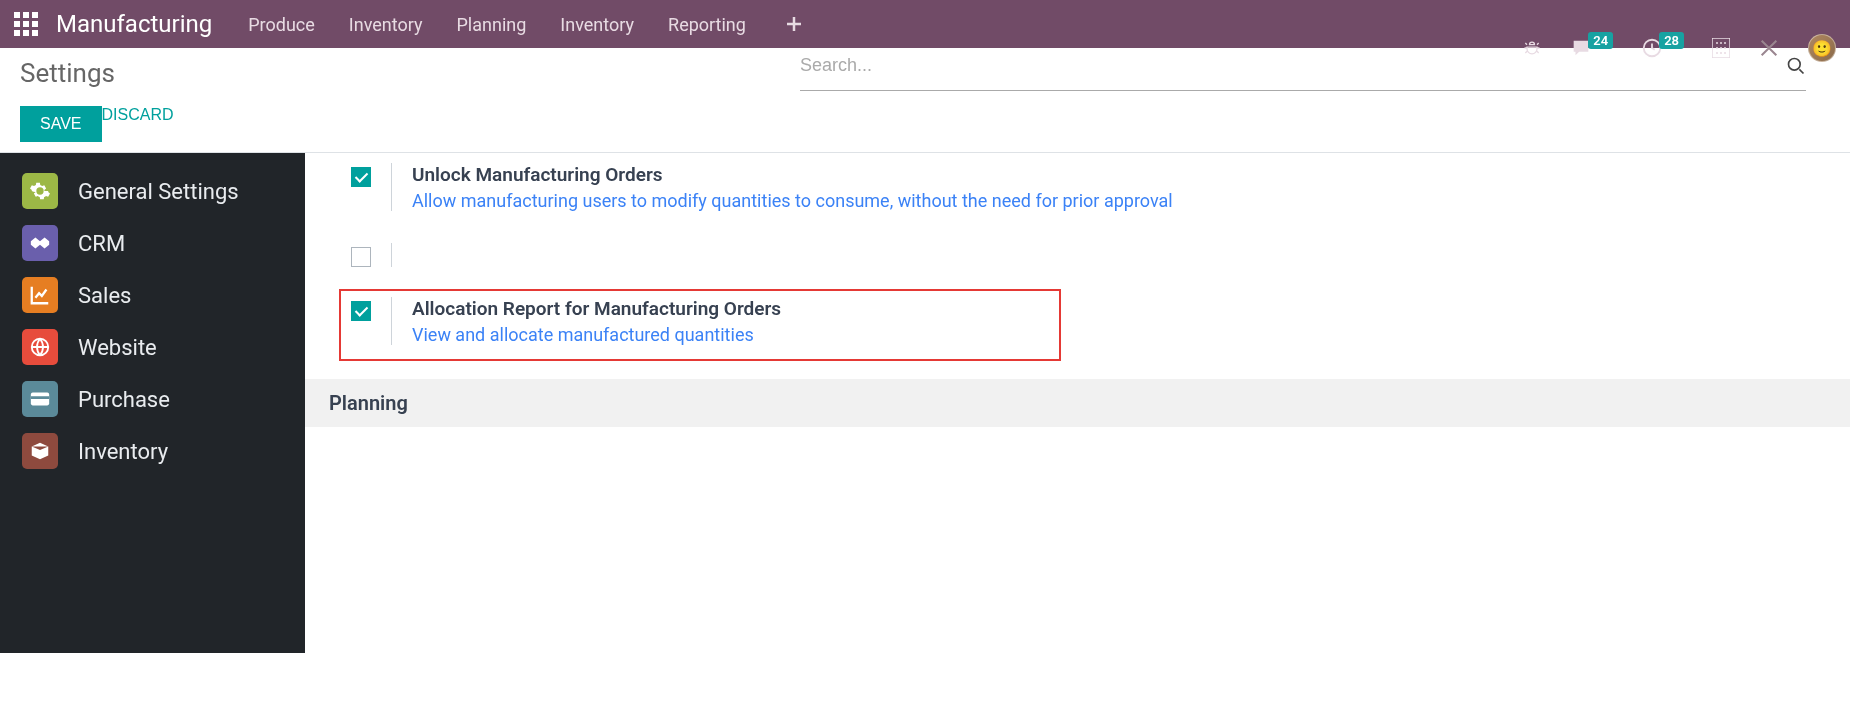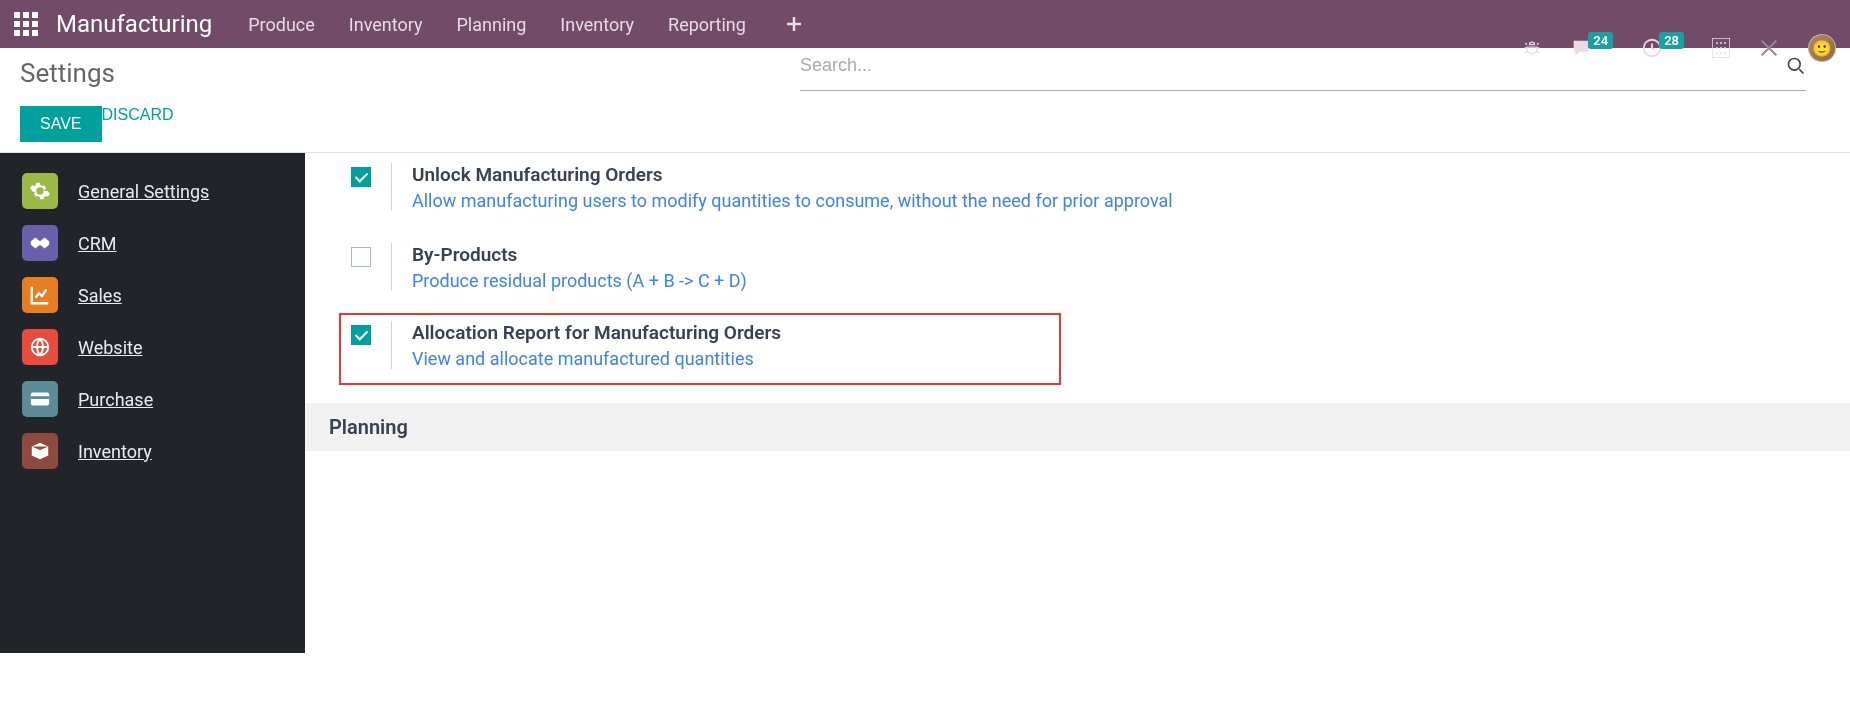--- a/index.html
+++ b/index.html
@@ -29,21 +29,21 @@
   .search-icon { color: #555; }
   .cp-bottom { display: flex; align-items: flex-start; margin-top: 18px; }
   .btn-save { background: #00A09D; color: #fff; border: none; padding: 9px 20px; font-size: 16px; font-weight: 500; cursor: pointer; }
   .btn-discard { background: transparent; color: #00A09D; border: none; font-size: 16px; font-weight: 500; cursor: pointer; }
 
   
   .body { display: flex; }
   .sidebar { width: 305px; background: #212529; min-height: 500px; padding-top: 12px; }
   .side-item { display: flex; align-items: center; gap: 20px; padding: 8px 16px 8px 22px; cursor: pointer; }
   .side-icon { width: 36px; height: 36px; border-radius: 5px; display: flex; align-items: center; justify-content: center; flex-shrink: 0; }
-  .side-label { color: #e9ecef; font-size: 18px; text-decoration: underline; }
+  .side-label { color: #e9ecef; font-size: 22px; }
   .si-general { background: #9CB846; }
   .si-crm { background: #6A5FAC; }
   .si-sales { background: #E67E22; }
   .si-website { background: #E74C3C; }
   .si-purchase { background: #5B8A99; }
   .si-inventory { background: #8E4A3E; }
 
   .main { flex: 1; background: #fff; }
   .settings-block { padding: 0 24px 0 46px; }
   .setting-row { display: flex; align-items: flex-start; padding: 10px 0 22px 0; }
@@ -213,24 +213,20 @@
         <div class="vline"></div>
         <div class="setting-text">
           <div class="setting-title">Unlock Manufacturing Orders</div>
           <div class="setting-desc">Allow manufacturing users to modify quantities to consume, without the need for prior approval</div>
         </div>
       </div>
 
       <div class="setting-row">
         <div class="checkbox"></div>
         <div class="vline"></div>
-        <div class="setting-text">
-          <div class="setting-title">By-Products</div>
-          <div class="setting-desc">Produce residual products (A + B -&gt; C + D)</div>
-        </div>
       </div>
 
       <div class="highlight-box">
         <div class="setting-row">
           <div class="checkbox checked"></div>
           <div class="vline"></div>
           <div class="setting-text">
             <div class="setting-title">Allocation Report for Manufacturing Orders</div>
             <div class="setting-desc">View and allocate manufactured quantities</div>
           </div>

